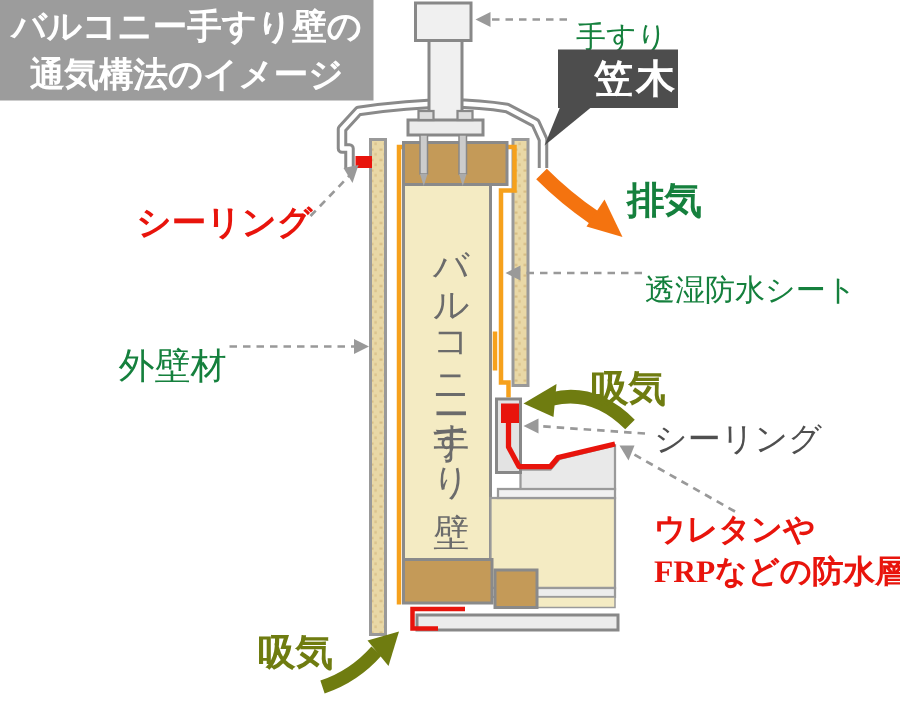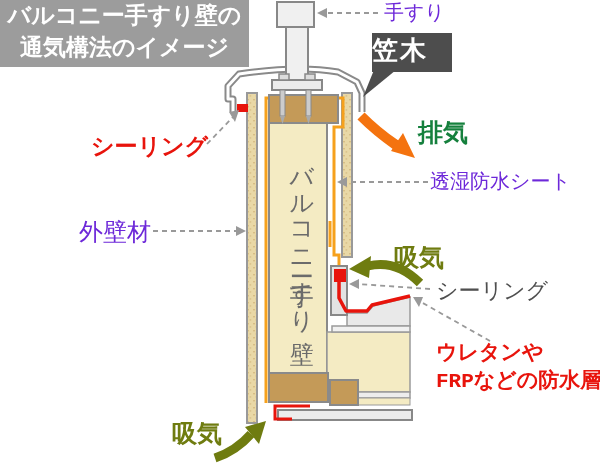--- a/index.html
+++ b/index.html
@@ -1,31 +1,31 @@
 <!DOCTYPE html>
 <html><head>
 <meta charset="utf-8">
 <style>
   html,body{margin:0;padding:0;background:#fff;}
   .stage{
     position:relative;width:600px;height:470px;background:#fff;overflow:hidden;
-    font-family:Liberation Mono, monospace;
+    font-family:Liberation Serif, serif;
   }
   .stage svg{position:absolute;left:0;top:0;}
   .lbl{position:absolute;white-space:nowrap;line-height:1.2;}
   .title-box{
     left:0;top:0;width:249px;height:67px;background:#9c9c9c;
     color:#fff;font-weight:700;font-size:23px;text-align:center;
     display:flex;flex-direction:column;justify-content:center;line-height:1.35;
   }
   .kasagi-box{
     left:372px;top:33px;width:80px;height:39px;background:#4d4d4d;color:#fff;
-    font-weight:700;font-size:26px;text-align:left;line-height:39px;letter-spacing:2px;
+    font-weight:700;font-size:26px;text-align:right;line-height:39px;letter-spacing:2px;
   }
-  .gray-lbl{color:#6d28d9;font-size:20px;}
+  .gray-lbl{color:#15803d;font-size:20px;margin-top:11px;}
   .tesuri{left:384px;top:2px;}
   .toshitsu{left:430px;top:171px;text-align:right;}
   .gaiheki{left:79px;top:220px;font-size:24px;}
   .sealing-left{left:91px;top:135px;color:#e8140c;font-weight:700;font-size:23px;}
   .sealing-right{left:436px;top:280px;color:#4f4f4f;font-size:22px;}
   .haiki{left:418px;top:120px;color:#15803d;font-weight:700;font-size:25px;}
   .kyuki-right{left:394px;top:245px;color:#6f7c10;font-weight:700;font-size:25px;}
   .kyuki-bottom{left:172px;top:421px;color:#6f7c10;font-weight:700;font-size:25px;}
   .urethane{left:436px;top:340px;color:#e8140c;font-weight:700;font-size:21px;line-height:1.32;white-space:nowrap;}
   .wall-vert{

